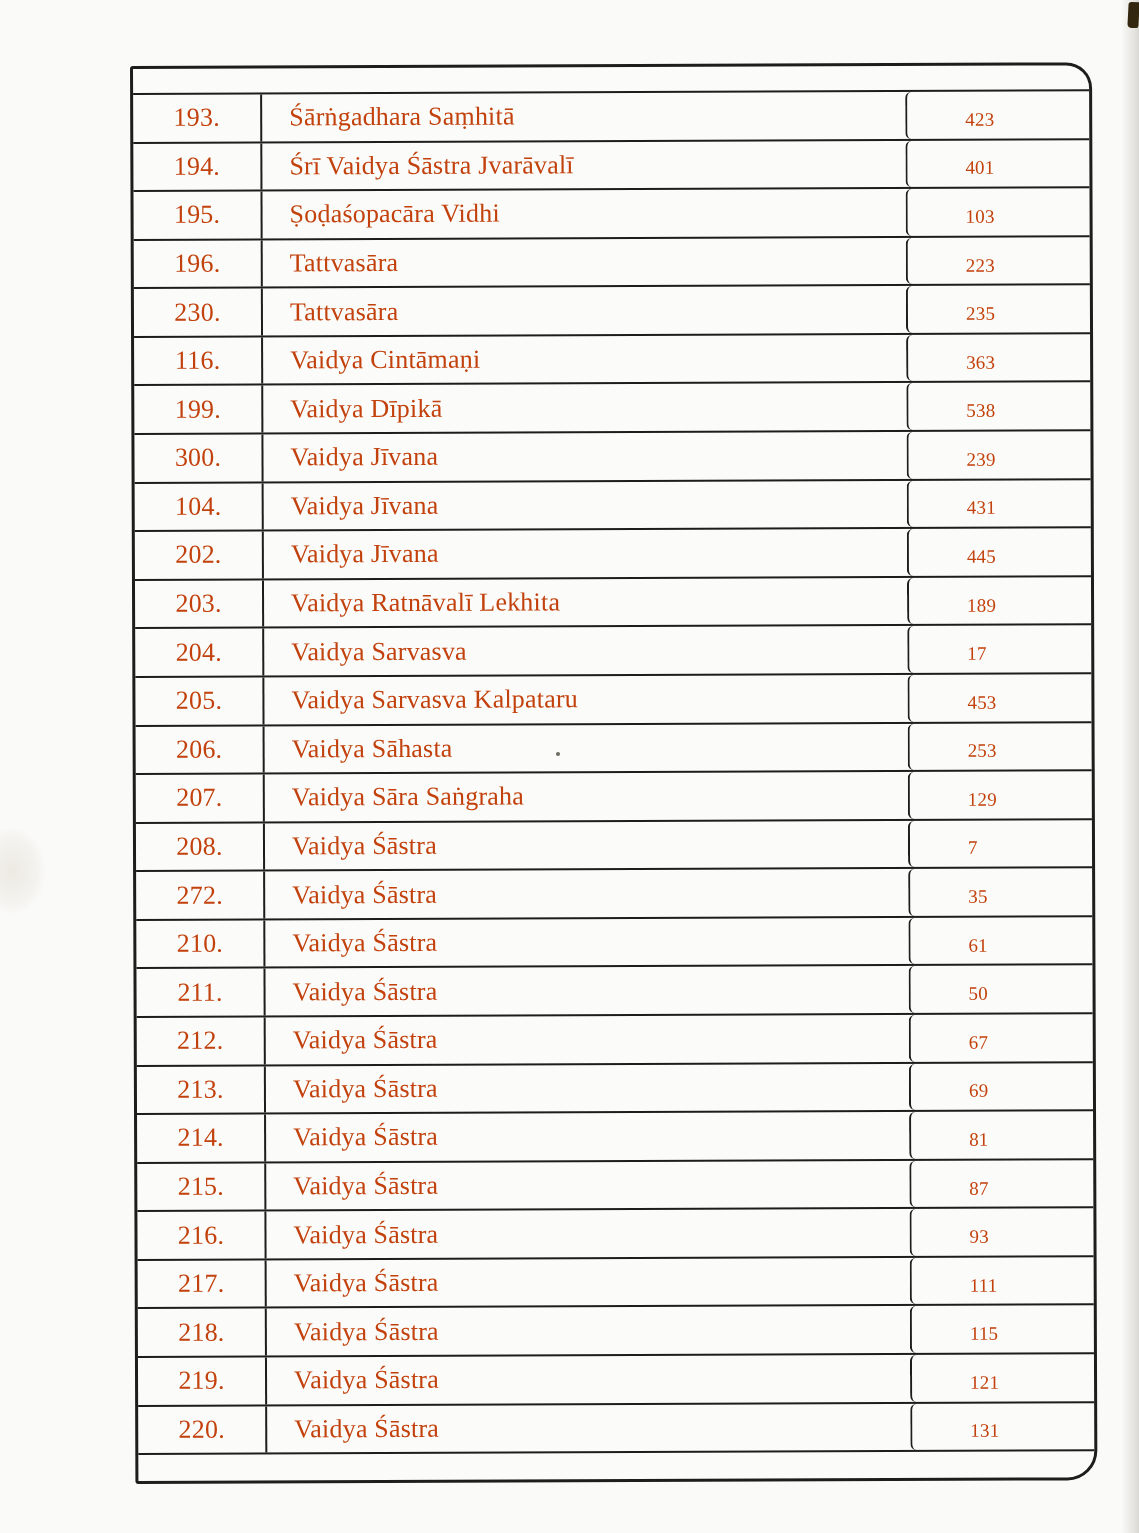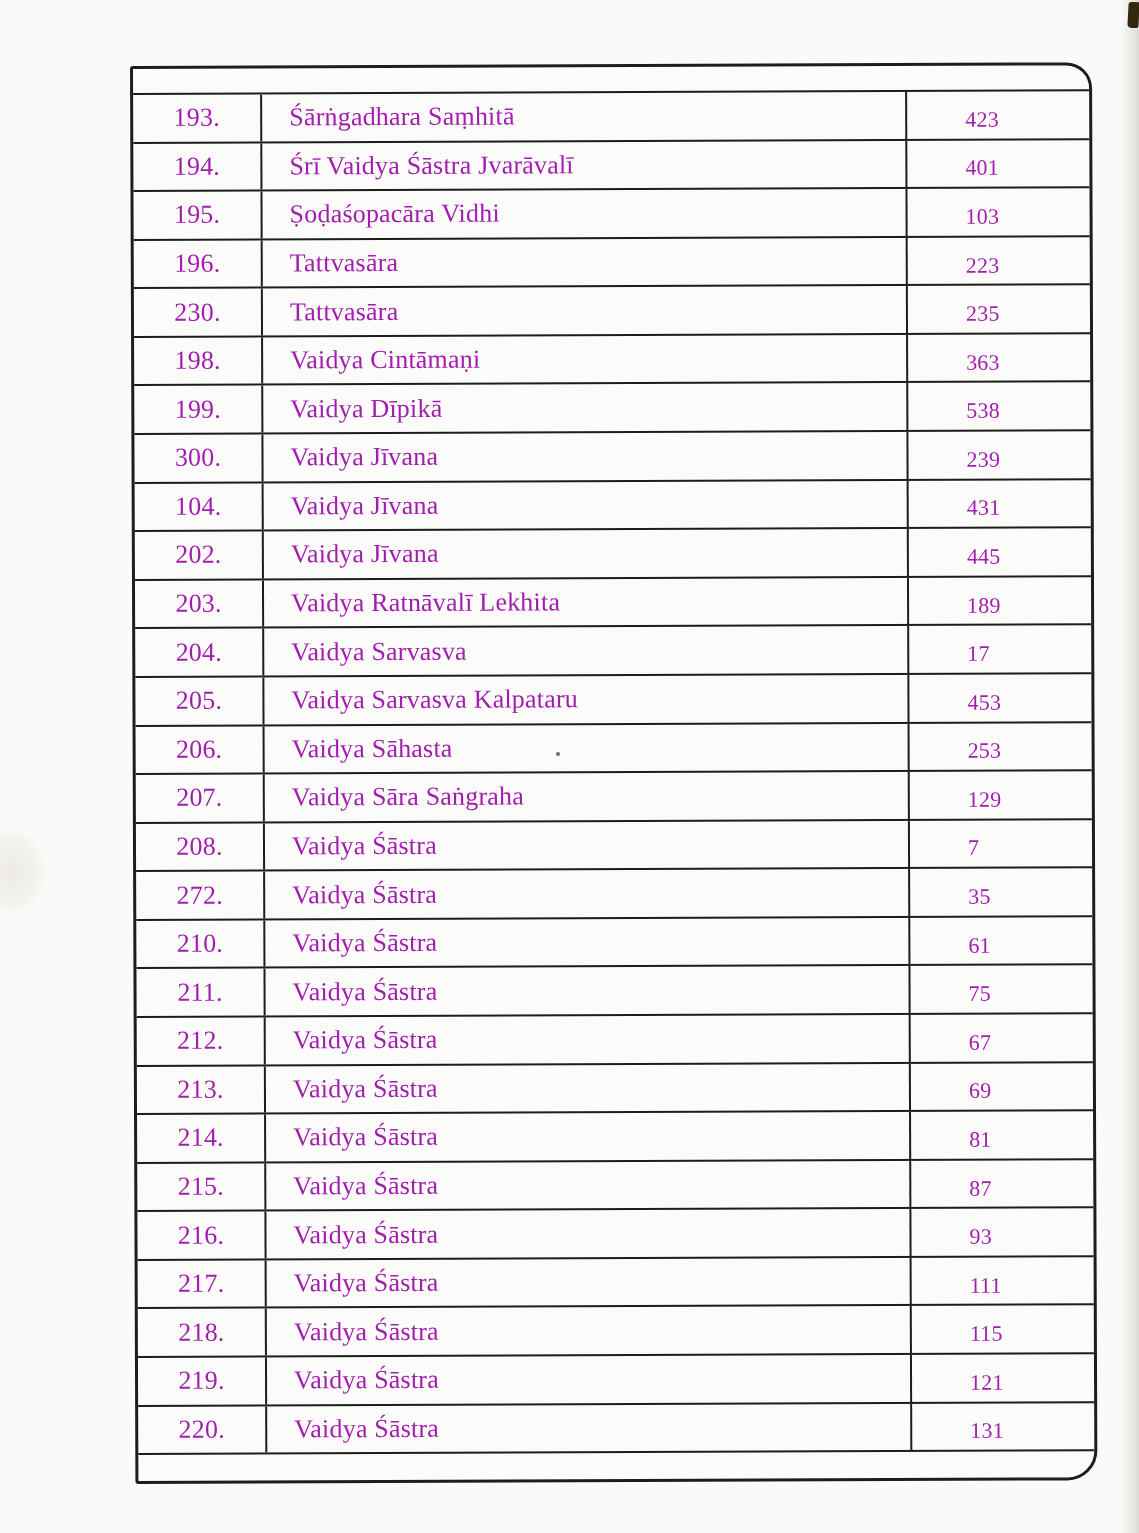--- a/index.html
+++ b/index.html
@@ -8,21 +8,21 @@
     background: #e9e9e7;
   }
   .scan-page {
     position: relative;
     width: 1139px;
     height: 1533px;
     margin: 0 auto;
     background: #fafaf8;
     overflow: hidden;
     font-family: "Liberation Serif", "DejaVu Serif", serif;
-    color: #a21caf;
+    color: #c2410c;
   }
   
   .edge-strip {
     position: absolute;
     top: 0; right: 0;
     width: 18px; height: 100%;
     background: linear-gradient(to right, rgba(214,212,206,0) 0%, rgba(205,202,196,0.55) 85%, rgba(198,195,189,0.65) 100%);
     pointer-events: none;
   }
   
@@ -101,21 +101,22 @@
   }
   .c-title {
     flex: 1 1 auto;
     padding-left: 27px;
   }
   .c-page {
     flex: 0 0 184px;
     border-left: 2px solid #1d1d1d;
     padding-left: 58px;
     padding-top: 9px;
-    font-size: 22px;
+    font-size: 19px;
+    border-radius: 6px;
   }
 </style>
 </head>
 <body>
 
 <div class="scan-page">
 
   <div class="index-table">
     <div class="table-strip"></div>
     <div class="rows">
@@ -143,21 +144,21 @@
     <div class="cell c-page">223</div>
   </div>
 
   <div class="row">
     <div class="cell c-no">230.</div>
     <div class="cell c-title">Tattvasāra</div>
     <div class="cell c-page">235</div>
   </div>
 
   <div class="row">
-    <div class="cell c-no">198.</div>
+    <div class="cell c-no">116.</div>
     <div class="cell c-title">Vaidya Cintāmaṇi</div>
     <div class="cell c-page">363</div>
   </div>
 
   <div class="row">
     <div class="cell c-no">199.</div>
     <div class="cell c-title">Vaidya Dīpikā</div>
     <div class="cell c-page">538</div>
   </div>
 
@@ -223,21 +224,21 @@
 
   <div class="row">
     <div class="cell c-no">210.</div>
     <div class="cell c-title">Vaidya Śāstra</div>
     <div class="cell c-page">61</div>
   </div>
 
   <div class="row">
     <div class="cell c-no">211.</div>
     <div class="cell c-title">Vaidya Śāstra</div>
-    <div class="cell c-page">75</div>
+    <div class="cell c-page">50</div>
   </div>
 
   <div class="row">
     <div class="cell c-no">212.</div>
     <div class="cell c-title">Vaidya Śāstra</div>
     <div class="cell c-page">67</div>
   </div>
 
   <div class="row">
     <div class="cell c-no">213.</div>

